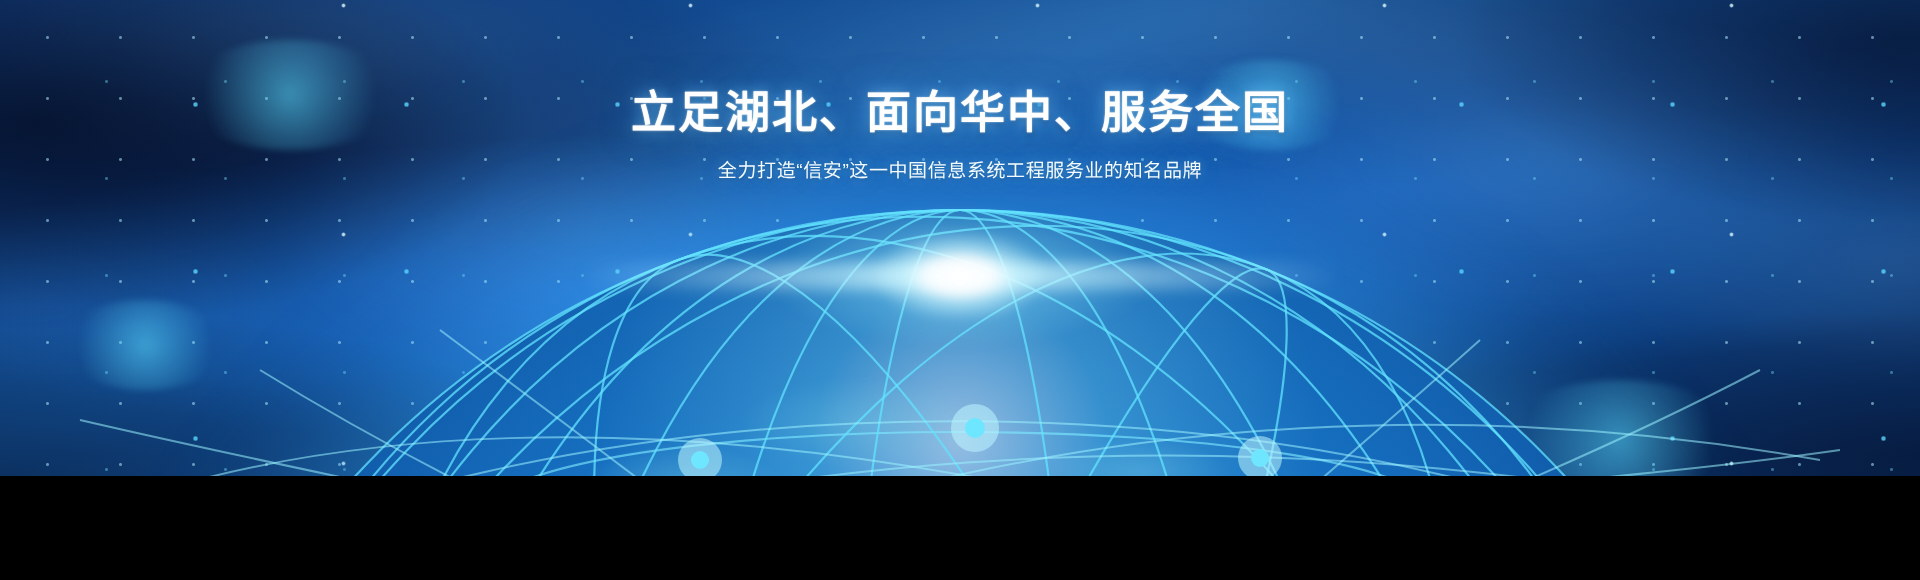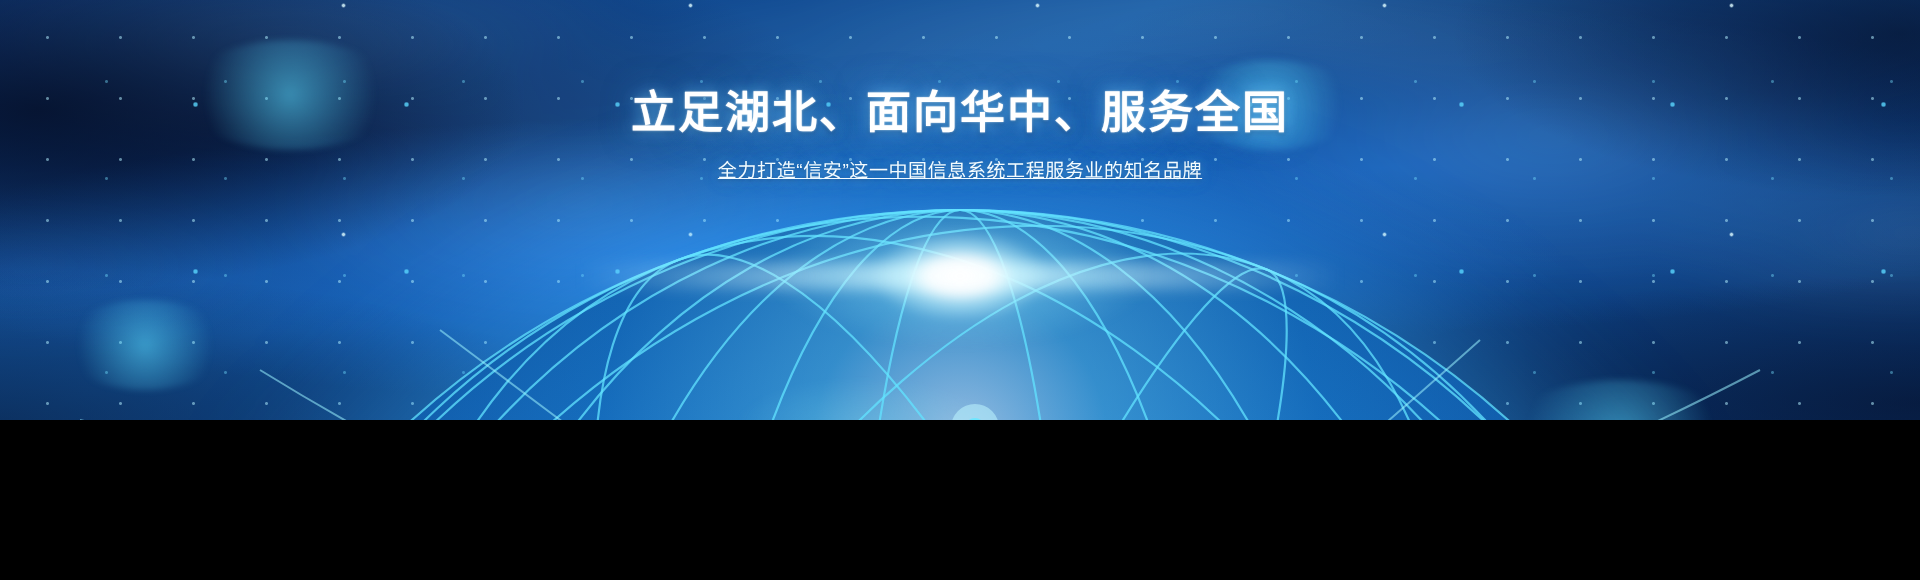--- a/index.html
+++ b/index.html
@@ -4,21 +4,21 @@
 <title>Banner</title>
 <style>
   html, body {
     margin: 0;
     padding: 0;
     background: #000;
   }
   #banner {
     position: relative;
     width: 1920px;
-    height: 420px;
+    height: 476px;
     overflow: hidden;
     font-family: "Liberation Sans", "DejaVu Sans", sans-serif;
     background: #0b2f6b;
     isolation: isolate;
   }
 
   
   .bg-base {
     position: absolute;
     inset: 0;
@@ -210,21 +210,20 @@
   .subline {
     margin: 16px 0 0 0;
     font-size: 19px;
     font-weight: 400;
     letter-spacing: .6px;
     color: #f2fbff;
     text-shadow:
       0 0 8px rgba(110,200,255,.6),
       0 0 20px rgba(50,140,225,.45),
       0 1px 4px rgba(4,24,60,.5);
-    text-decoration: underline;
   }
 </style>
 </head>
 <body>
 
 <div id="banner">
 
   <div class="bg-base"></div>
   <div class="bg-clouds"></div>
   <div class="bg-dark-vignette"></div>

